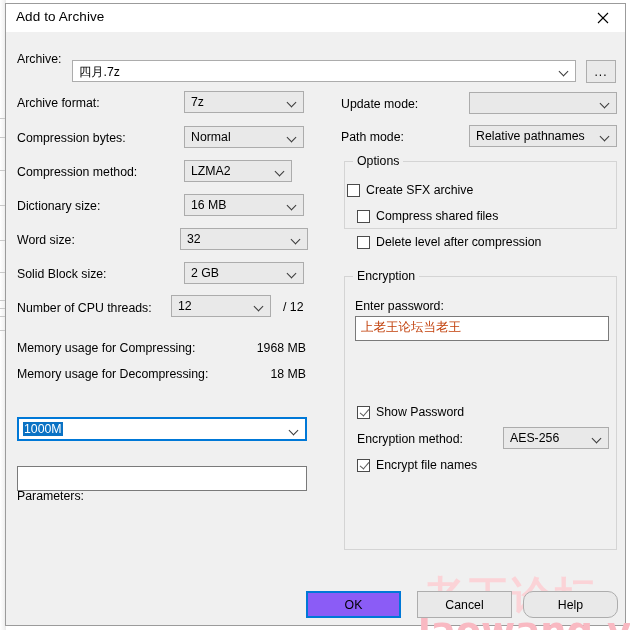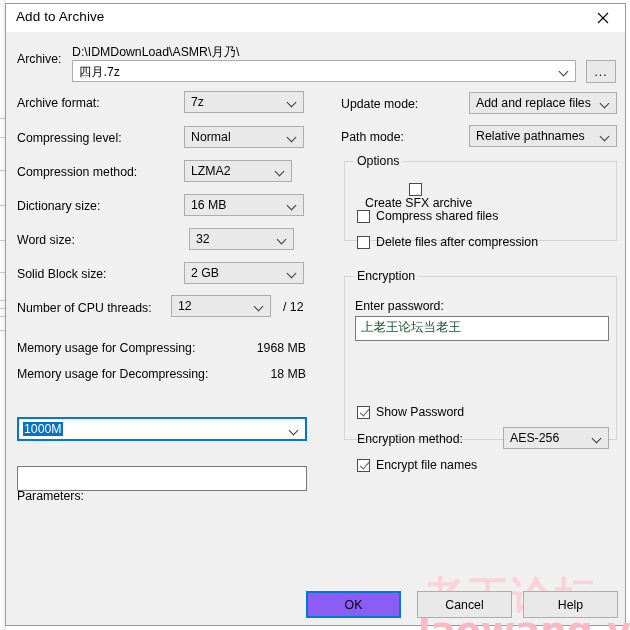--- a/index.html
+++ b/index.html
@@ -137,21 +137,21 @@
     background: #ffffff;
     border: 1px solid #7a7a7a;
     box-sizing: border-box;
     cursor: text;
   }
   .textbox .val {
     position: absolute;
     left: 5px;
     top: 2px;
     font-size: 12.5px;
-    color: #14532d;
+    color: #c2410c;
     white-space: nowrap;
   }
   .sel-text {
     background: #0a72c4;
     color: #ffffff;
     padding: 0 1px;
   }
 
   .browse-btn {
     position: absolute;
@@ -294,55 +294,54 @@
         <svg width="12" height="12" viewBox="0 0 12 12" aria-hidden="true">
           <line x1="1" y1="1" x2="11" y2="11" stroke="#000" stroke-width="1.1"></line>
           <line x1="11" y1="1" x2="1" y2="11" stroke="#000" stroke-width="1.1"></line>
         </svg>
       </div>
     </div>
 
     <div class="client">
 
       <div class="lbl" style="left:11px; top:20px;">Archive:</div>
-      <div class="lbl" style="left:66px; top:12px;">D:\IDMDownLoad\ASMR\月乃\</div>
 
       <div class="combo edit" style="left:66px; top:28px; width:504px;">
         <div class="val">四月.7z</div>
         <div class="arrow"></div>
       </div>
 
       <div class="browse-btn" style="left:580px; top:28px; width:30px; height:23px;">...</div>
 
       <div class="lbl" style="left:11px; top:64px;">Archive format:</div>
       <div class="combo" style="left:178px; top:59px; width:120px;">
         <div class="val">7z</div>
         <div class="arrow"></div>
       </div>
 
-      <div class="lbl" style="left:11px; top:99px;">Compressing level:</div>
+      <div class="lbl" style="left:11px; top:99px;">Compression bytes:</div>
       <div class="combo" style="left:178px; top:94px; width:120px;">
         <div class="val">Normal</div>
         <div class="arrow"></div>
       </div>
 
       <div class="lbl" style="left:11px; top:133px;">Compression method:</div>
       <div class="combo" style="left:178px; top:128px; width:108px;">
         <div class="val">LZMA2</div>
         <div class="arrow"></div>
       </div>
 
       <div class="lbl" style="left:11px; top:167px;">Dictionary size:</div>
       <div class="combo" style="left:178px; top:162px; width:120px;">
         <div class="val">16 MB</div>
         <div class="arrow"></div>
       </div>
 
       <div class="lbl" style="left:11px; top:201px;">Word size:</div>
-      <div class="combo" style="left:183px; top:196px; width:105px;">
+      <div class="combo" style="left:174px; top:196px; width:128px;">
         <div class="val">32</div>
         <div class="arrow"></div>
       </div>
 
       <div class="lbl" style="left:11px; top:235px;">Solid Block size:</div>
       <div class="combo" style="left:178px; top:230px; width:120px;">
         <div class="val">2 GB</div>
         <div class="arrow"></div>
       </div>
 
@@ -364,47 +363,46 @@
         <div class="arrow" style="top:8px;"></div>
       </div>
 
       <div class="lbl" style="left:11px; top:418px;margin-top:39px;">Parameters:</div>
       <div class="textbox" style="left:11px; top:434px; width:290px; height:25px;">
         <div class="val"></div>
       </div>
 
       <div class="lbl" style="left:335px; top:65px;">Update mode:</div>
       <div class="combo" style="left:463px; top:60px; width:148px;">
-        <div class="val">Add and replace files</div>
         <div class="arrow"></div>
       </div>
 
       <div class="lbl" style="left:335px; top:98px;">Path mode:</div>
       <div class="combo" style="left:463px; top:93px; width:148px;">
         <div class="val">Relative pathnames</div>
         <div class="arrow"></div>
       </div>
 
-      <div class="group" style="left:338px; top:129px; width:273px; height:80px;">
+      <div class="group" style="left:338px; top:129px; width:273px; height:68px;">
         <div class="group-title">Options</div>
       </div>
-      <div class="checkrow" style="left:353px; top:151px;flex-direction:column;">
+      <div class="checkrow" style="left:341px; top:151px;">
         <span class="cbox"></span>
         <span class="ctext">Create SFX archive</span>
       </div>
       <div class="checkrow" style="left:351px; top:177px;">
         <span class="cbox"></span>
         <span class="ctext">Compress shared files</span>
       </div>
       <div class="checkrow" style="left:351px; top:203px;">
         <span class="cbox"></span>
-        <span class="ctext">Delete files after compression</span>
-      </div>
-
-      <div class="group" style="left:338px; top:244px; width:273px; height:164px;">
+        <span class="ctext">Delete level after compression</span>
+      </div>
+
+      <div class="group" style="left:338px; top:244px; width:273px; height:274px;">
         <div class="group-title">Encryption</div>
       </div>
 
       <div class="lbl" style="left:349px; top:267px;">Enter password:</div>
       <div class="textbox" style="left:349px; top:284px; width:254px; height:25px;">
         <div class="val">上老王论坛当老王</div>
       </div>
 
       <div class="checkrow" style="left:351px; top:373px;">
         <span class="cbox checked"></span>
@@ -420,17 +418,17 @@
       <div class="checkrow" style="left:351px; top:426px;">
         <span class="cbox checked"></span>
         <span class="ctext">Encrypt file names</span>
       </div>
 
       <div class="wm wm-cn" style="left:417px; top:537px;">老王论坛</div>
       <div class="wm wm-en" style="left:412px; top:578px;">laowang.vip</div>
 
       <div class="btn default" style="left:300px; top:559px; width:95px;">OK</div>
       <div class="btn" style="left:411px; top:559px; width:95px;">Cancel</div>
-      <div class="btn" style="left:517px; top:559px; width:95px;">Help</div>
+      <div class="btn" style="left:517px; top:559px; width:95px;border-radius:10px;">Help</div>
 
     </div>
   </div>
 </div>
 
 </body></html>

